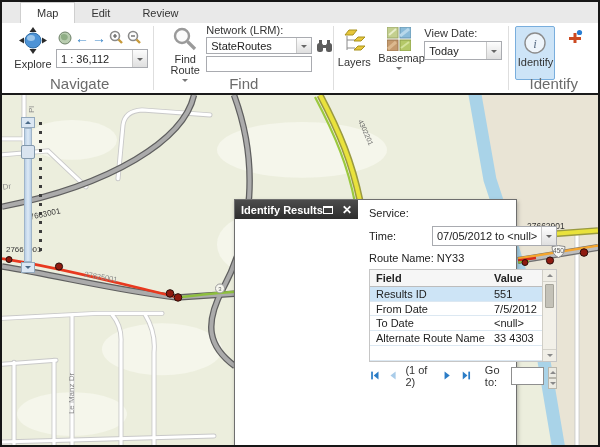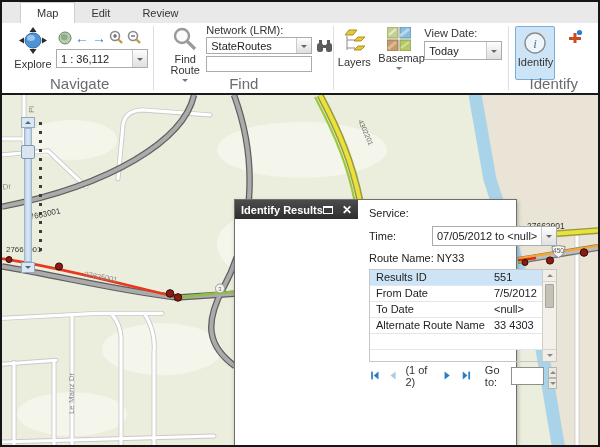--- a/index.html
+++ b/index.html
@@ -367,20 +367,24 @@
             <span class="carrow"></span>
           </div>
         </div>
         <div class="rname">
           <span>Route Name:</span>
           <span>NY33</span>
         </div>
 
         <div class="tbl">
           <div class="tbl-main">
+            <div class="thead">
+              <div class="tcell field">Field</div>
+              <div class="tcell value">Value</div>
+            </div>
             <div class="trow sel">
               <div class="tcell field">Results ID</div>
               <div class="tcell value">551</div>
             </div>
             <div class="trow">
               <div class="tcell field">From Date</div>
               <div class="tcell value">7/5/2012</div>
             </div>
             <div class="trow">
               <div class="tcell field">To Date</div>

